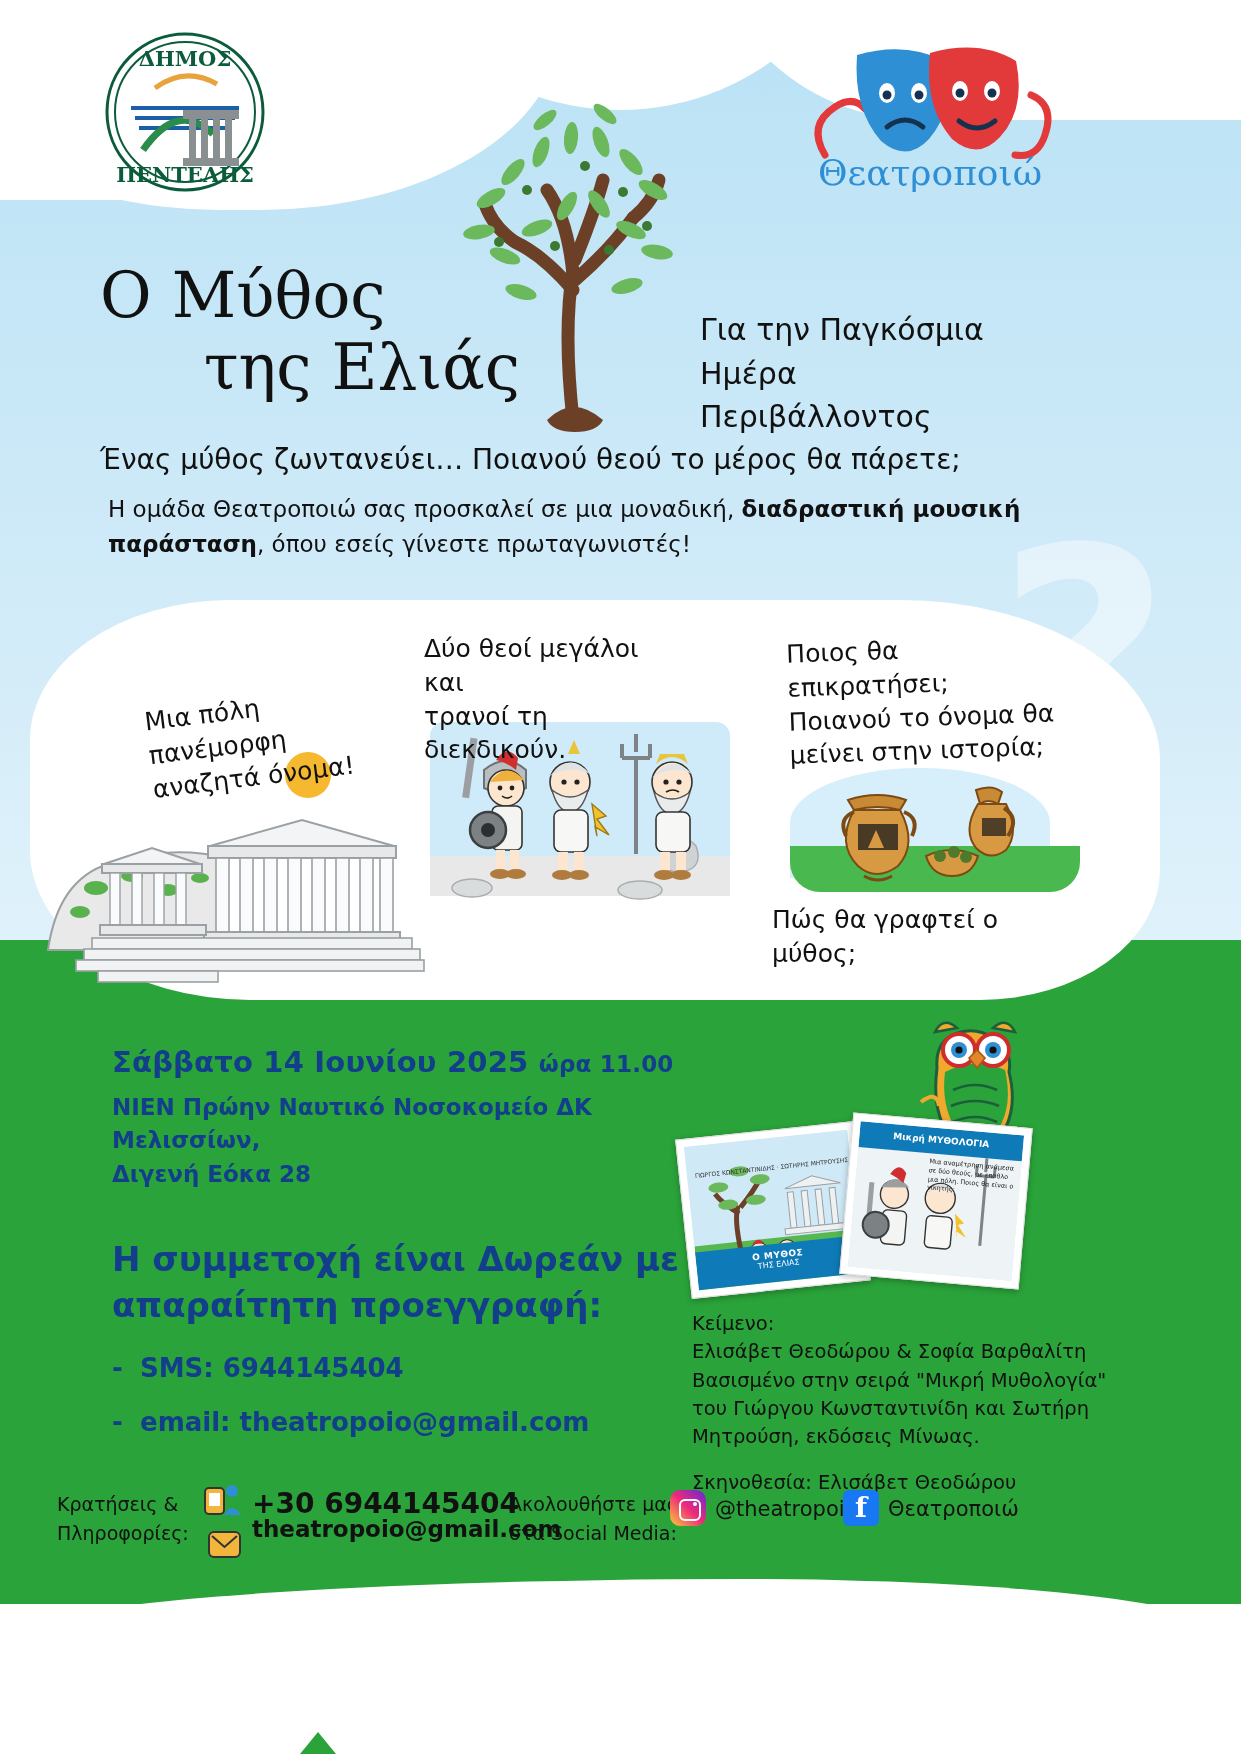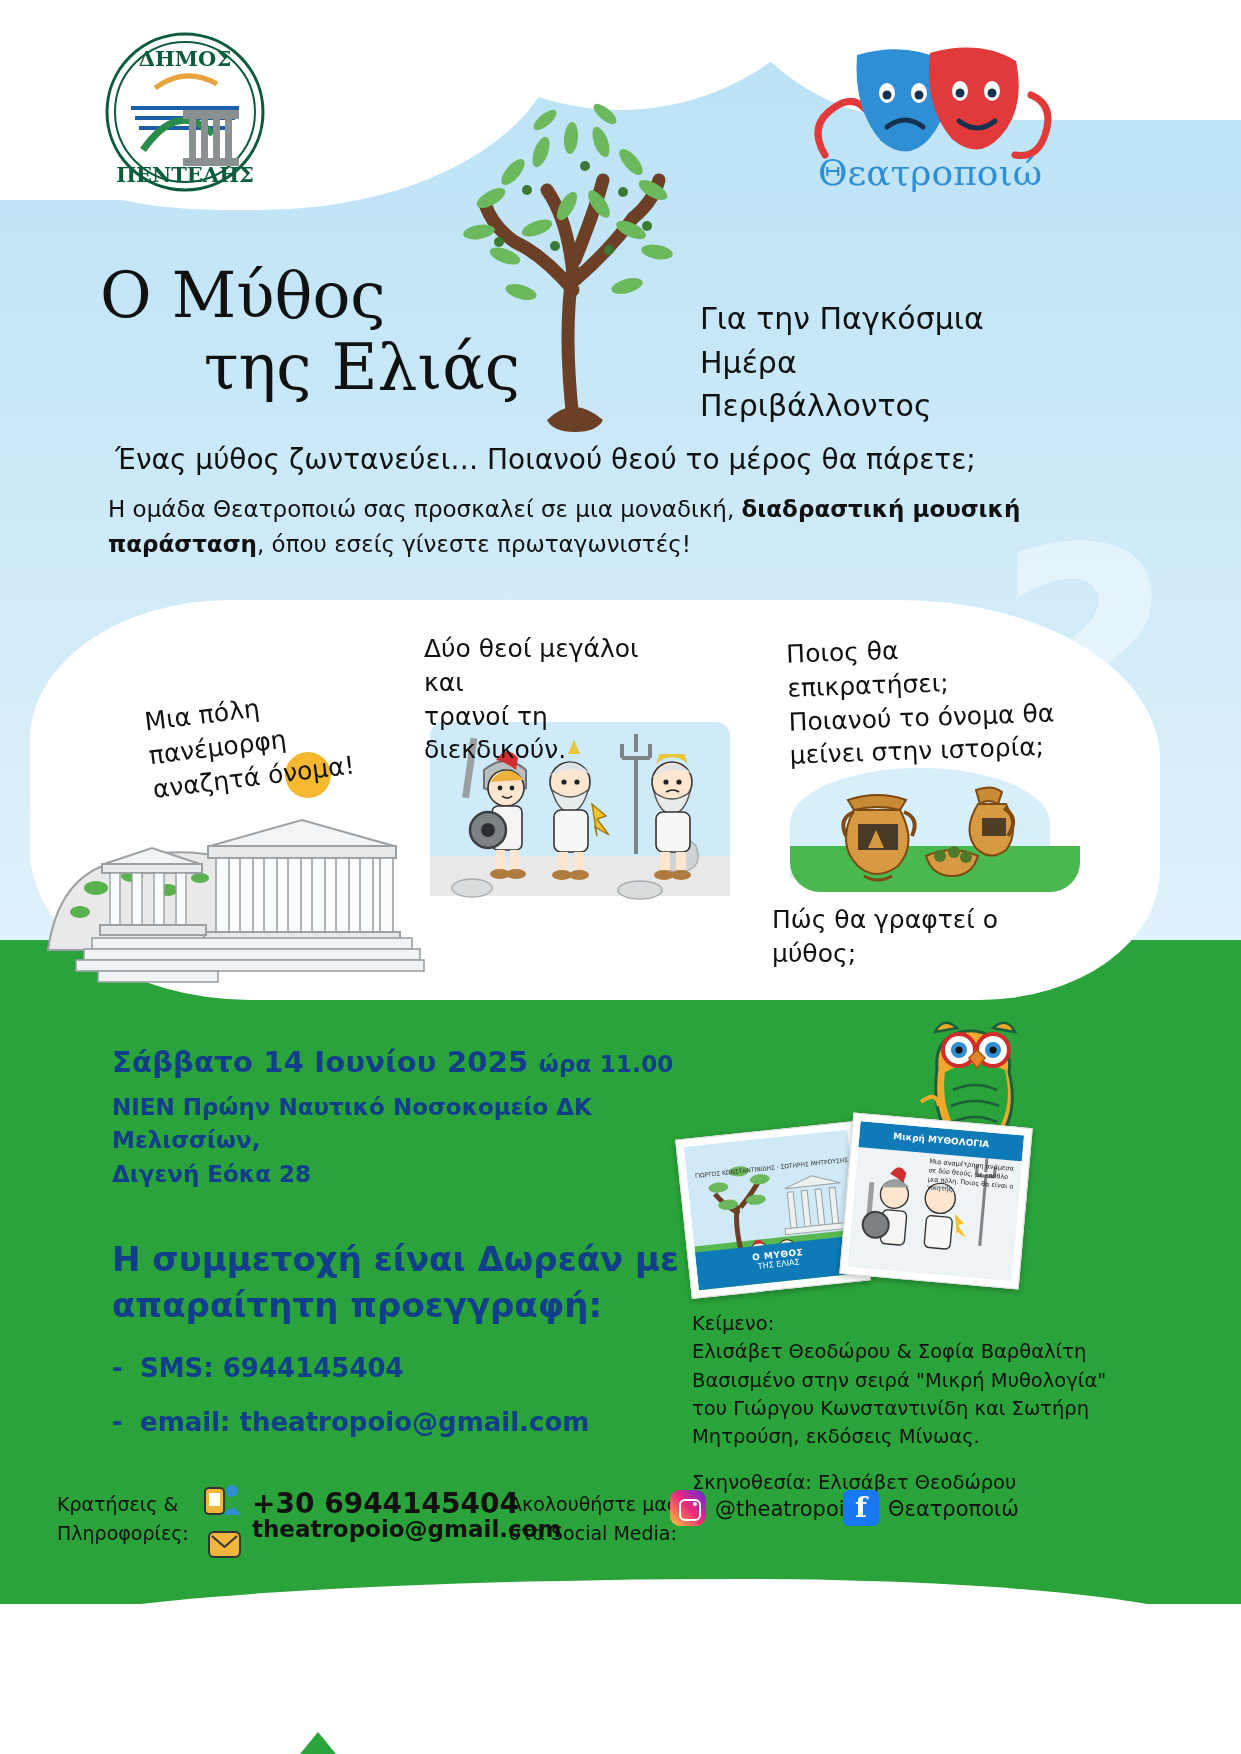--- a/index.html
+++ b/index.html
@@ -104,26 +104,26 @@
   .olive-tree { position: absolute; left: 395px; top: 80px; width: 320px; height: 360px; }
 
   
   .title {
     position: absolute; left: 100px; top: 260px; width: 420px;
     font-family: "DejaVu Serif", serif;
     font-size: 63px; line-height: 1.15; color: #111; font-weight: 400;
   }
   .title .l2 { display: block; padding-left: 14px; text-align: right; }
   .subtitle-right {
-    position: absolute; left: 700px; top: 297px; width: 330px;
+    position: absolute; left: 700px; top: 308px; width: 330px;
     font-size: 30px; line-height: 1.45; color: #111;
   }
   .tagline {
     position: absolute; left: 100px; top: 443px; width: 1000px;
-    font-size: 28px; color: #111; margin-left: 15px;
+    font-size: 28px; color: #111;
   }
   .invite {
     position: absolute; left: 108px; top: 492px; width: 1000px;
     font-size: 23px; line-height: 1.5; color: #111;
   }
   .invite b { font-weight: 700; }
 
   
   .hw {
     position: absolute; color: #111;

